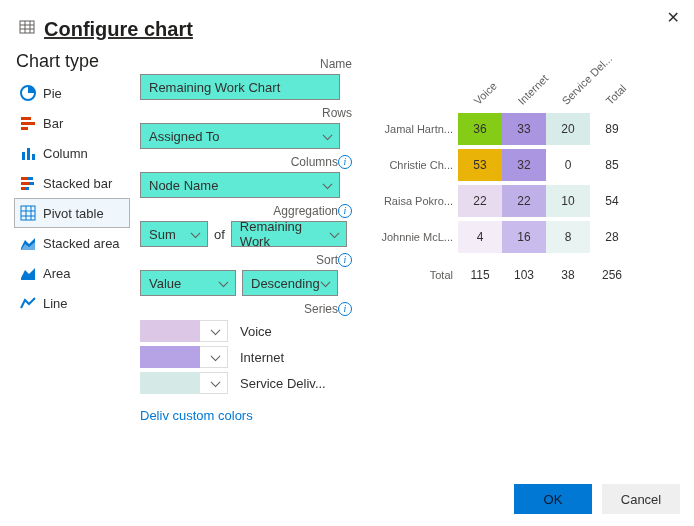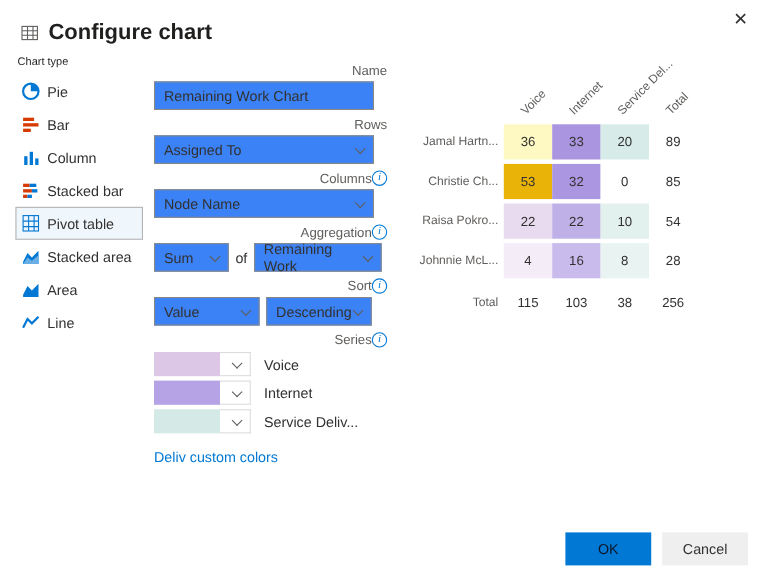--- a/index.html
+++ b/index.html
@@ -17,37 +17,38 @@
   .close {
     position: absolute;
     top: 6px; right: 10px;
     font-size: 16px;
     cursor: pointer;
     color: #323130;
     padding: 2px 4px;
   }
   .header {
     display: flex;
-    align-items: center;
+    align-items: flex-start;
     padding: 18px 18px 6px 18px;
+    text-decoration: underline;
   }
   .header svg { margin-right: 8px; }
   .header h1 {
     font-size: 20px;
     font-weight: 600;
     margin: 0;
     color: #201f1e;
   }
   .body {
     display: flex;
     padding: 4px 14px 0 14px;
   }
   .chart-types { width: 116px; }
   .ct-label {
-    font-size: 10px;
+    font-size: 18px;
     margin: 0 0 6px 2px;
     color: #201f1e;
   }
   .ct-item {
     display: flex;
     align-items: center;
     height: 30px;
     padding-left: 4px;
     cursor: pointer;
     border: 1px solid transparent;
@@ -82,21 +83,21 @@
     text-align: center;
     font-style: italic;
     font-family: Georgia, serif;
     cursor: pointer;
   }
   .txt, .sel {
     width: 200px;
     height: 26px;
     border: 1px solid #8a8886;
     padding: 0 20px 0 8px;
-    background: #3b82f6;
+    background: #5eead4;
     font-size: 13px;
     color: #323130;
     position: relative;
     display: flex;
     align-items: center;
     cursor: default;
   }
   .sel { cursor: pointer; }
   .sel::after {
     content: "";
@@ -400,21 +401,21 @@
         <div class="pv-col">
           <span>Service Del...</span>
         </div>
         <div class="pv-col">
           <span>Total</span>
         </div>
       </div>
     <div id="pv-body">
         <div class="pv-row">
           <div class="pv-rowlabel">Jamal Hartn...</div>
-          <div class="pv-cell" style="background: #fef9c3; text-align: center;">36</div>
+          <div class="pv-cell" style="background: #84cc16; text-align: center;">36</div>
           <div class="pv-cell" style="background: rgb(169, 149, 224);">33</div>
           <div class="pv-cell" style="background: rgb(215, 236, 233);">20</div>
           <div class="pv-cell rowtotal">89</div>
         </div>
         <div class="pv-row">
           <div class="pv-rowlabel">Christie Ch...</div>
           <div class="pv-cell" style="background: #eab308;">53</div>
           <div class="pv-cell" style="background: rgb(171, 151, 225);">32</div>
           <div class="pv-cell" style="background: rgb(255, 255, 255);">0</div>
           <div class="pv-cell rowtotal">85</div>

